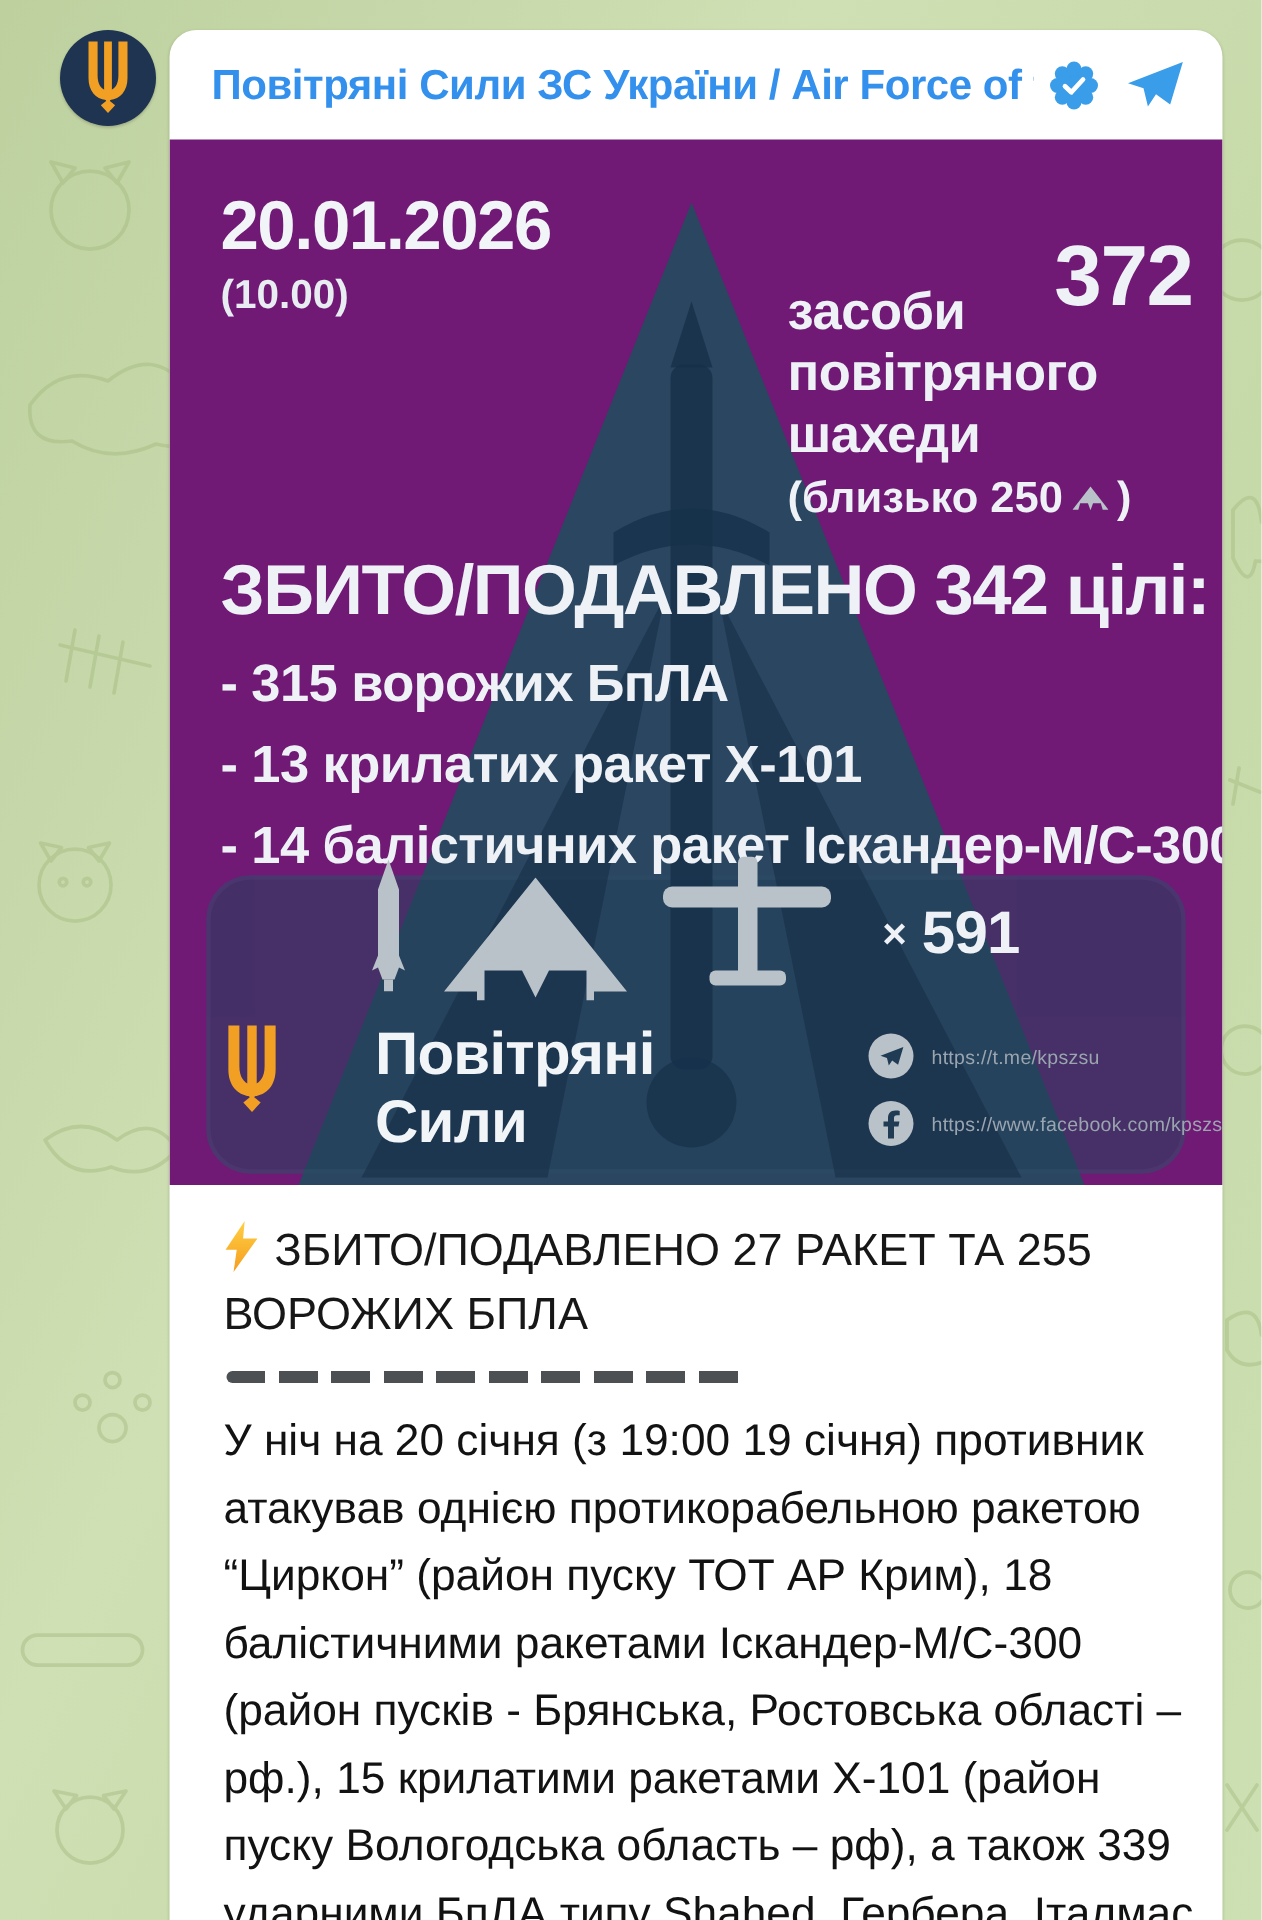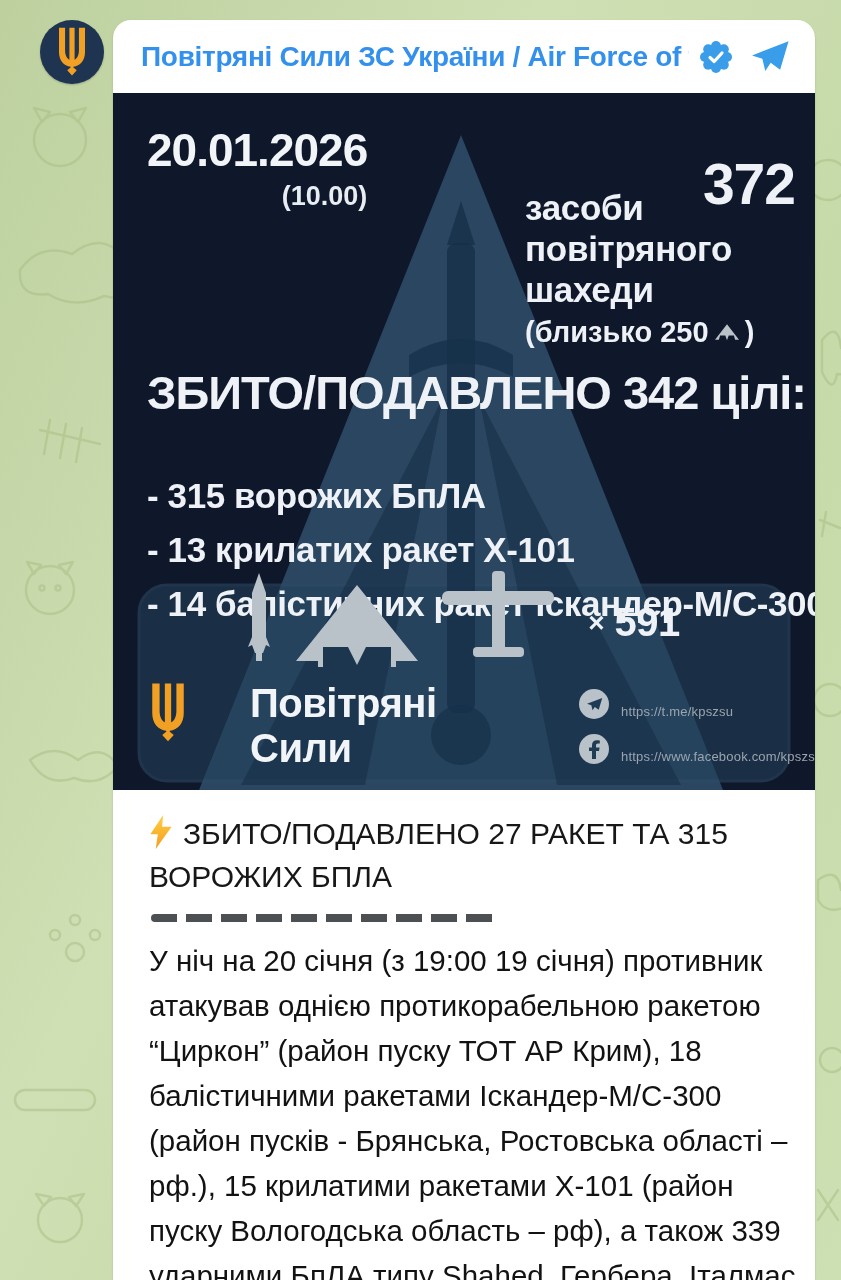--- a/index.html
+++ b/index.html
@@ -27,46 +27,46 @@
   }
   .bubble-header { height:73px; display:flex; align-items:center; padding:0 24px 0 28px; }
   .channel-title {
     flex:1; min-width:0; color:#3390ec; font-weight:700; font-size:28px; letter-spacing:-.3px;
     white-space:nowrap; overflow:hidden; cursor:pointer;
   }
   .badge { flex:0 0 auto; margin-left:10px; display:flex; }
   .hdr-plane { flex:0 0 auto; margin-left:16px; display:flex; cursor:pointer; }
 
   
-  .pic { position:relative; width:702px; height:697px; background:#0f172a; overflow:hidden; color:#eef2f6; cursor:pointer; }
+  .pic { position:relative; width:702px; height:697px; background:#701a75; overflow:hidden; color:#eef2f6; cursor:pointer; }
   .pic .wm { position:absolute; left:0; top:0; }
 
   .date-block { position:absolute; left:34px; top:30px; }
   .date-main { font-size:46px; font-weight:700; letter-spacing:-1px; color:#f2f5f8; }
-  .date-time { font-size:27px; font-weight:700; margin-top:4px; color:#e8edf2;text-align:right; }
+  .date-time { font-size:27px; font-weight:700; margin-top:4px; color:#e8edf2; }
 
   .total-block { position:absolute; left:412px; top:26px; width:270px; }
   .total-row { display:flex; align-items:flex-end; gap:9px; height:58px;flex-direction:column; }
   .total-row .num { font-size:57px; font-weight:700; letter-spacing:-1px; line-height:58px; margin-left:6px; color:#eef2f6; }
   .total-label { margin-top:10px; font-size:35px; font-weight:700; line-height:41px; letter-spacing:-.3px; }
   .approx-row { display:flex; align-items:center; gap:6px; margin-top:6px; font-size:29px; font-weight:700; }
 
   .kill-head { position:absolute; left:34px; top:272px; font-size:47px; font-weight:700; letter-spacing:-1px; white-space:nowrap; }
-  .kill-list { position:absolute; left:34px; top:336px;margin-top:40px; }
+  .kill-list { position:absolute; left:34px; top:336px; }
   .kill-list .li { font-size:35px; font-weight:700; letter-spacing:-.4px; line-height:54px; white-space:nowrap; }
 
   .big-icons { position:absolute; left:0; top:478px; width:702px; display:flex; align-items:flex-end; justify-content:center; height:96px; }
   .big-icons .mult { display:flex; align-items:center; margin-left:34px; margin-bottom:22px; }
   .big-icons .mult .x { font-size:28px; font-weight:700; margin-right:10px; }
   .big-icons .mult .v { font-size:40px; font-weight:700; letter-spacing:-.5px; }
 
   .pic-footer { position:absolute; left:34px; top:588px; display:flex;gap:39px; }
   .brand-text { margin-left:22px; font-size:40px; font-weight:700; line-height:45px; letter-spacing:-.5px; color:#f2f5f8; }
   .links { position:absolute; left:466px; top:596px; }
-  .link-row { display:flex; align-items:flex-end; margin-bottom:15px; cursor:pointer; }
+  .link-row { display:flex; align-items:center; margin-bottom:15px; cursor:pointer; }
   .link-ic { width:30px; height:30px; border-radius:50%; background:#b9c1c9; display:flex; align-items:center; justify-content:center; flex:0 0 auto; }
   .link-txt { margin-left:12px; font-size:13px; font-weight:400; color:#9aa5af; letter-spacing:.2px; }
 
   
   .texts { padding:22px 26px 0 36px; color:#141414; }
   .headline { font-size:30px; line-height:43px; font-weight:400; color:#171717; width:650px; }
   .headline svg { vertical-align:-5px; margin-right:10px; }
   .divider {
     margin:16px 0 16px 2px; width:345px; height:8px; border-radius:4px;
     background:repeating-linear-gradient(90deg,#4c5053 0 26px, transparent 26px 35px);
@@ -257,19 +257,19 @@
 
     <div class="texts">
       <div class="headline"><svg width="24" height="34" viewBox="0 0 22 32">
             <defs>
               <linearGradient id="lg" x1="0" y1="0" x2="0" y2="1">
                 <stop offset="0" stop-color="#ffd043"></stop>
                 <stop offset="1" stop-color="#f59d1f"></stop>
               </linearGradient>
             </defs>
             <polygon points="13,0 1,18 8,18 6,32 21,11 12,11" fill="url(#lg)"></polygon>
-          </svg><span>ЗБИТО/ПОДАВЛЕНО 27 РАКЕТ ТА 315 ВОРОЖИХ БПЛА</span></div>
+          </svg><span>ЗБИТО/ПОДАВЛЕНО 27 РАКЕТ ТА 255 ВОРОЖИХ БПЛА</span></div>
       <div class="divider" title="➖➖➖➖➖➖➖➖➖➖"></div>
       <div class="body-text">У ніч на 20 січня (з 19:00 19 січня) противник атакував однією протикорабельною ракетою “Циркон” (район пуску ТОТ АР Крим), 18 балістичними ракетами Іскандер-М/С-300 (район пусків - Брянська, Ростовська області – рф.), 15 крилатими ракетами Х-101 (район пуску Вологодська область – рф), а також 339 ударними БпЛА типу Shahed, Гербера, Італмас і безпілотниками інших типів із напрямків: Курськ, Орел, Міллерово, Приморсько-Ахтарськ, Шаталово, Брянськ – рф., Гвардійське, Чауда – ТОТ АР Крим, ТОТ Донецьк, близько 250 із них – "шахеди".</div>
     </div>
 
   </div>
 </div>
 
 </body></html>

